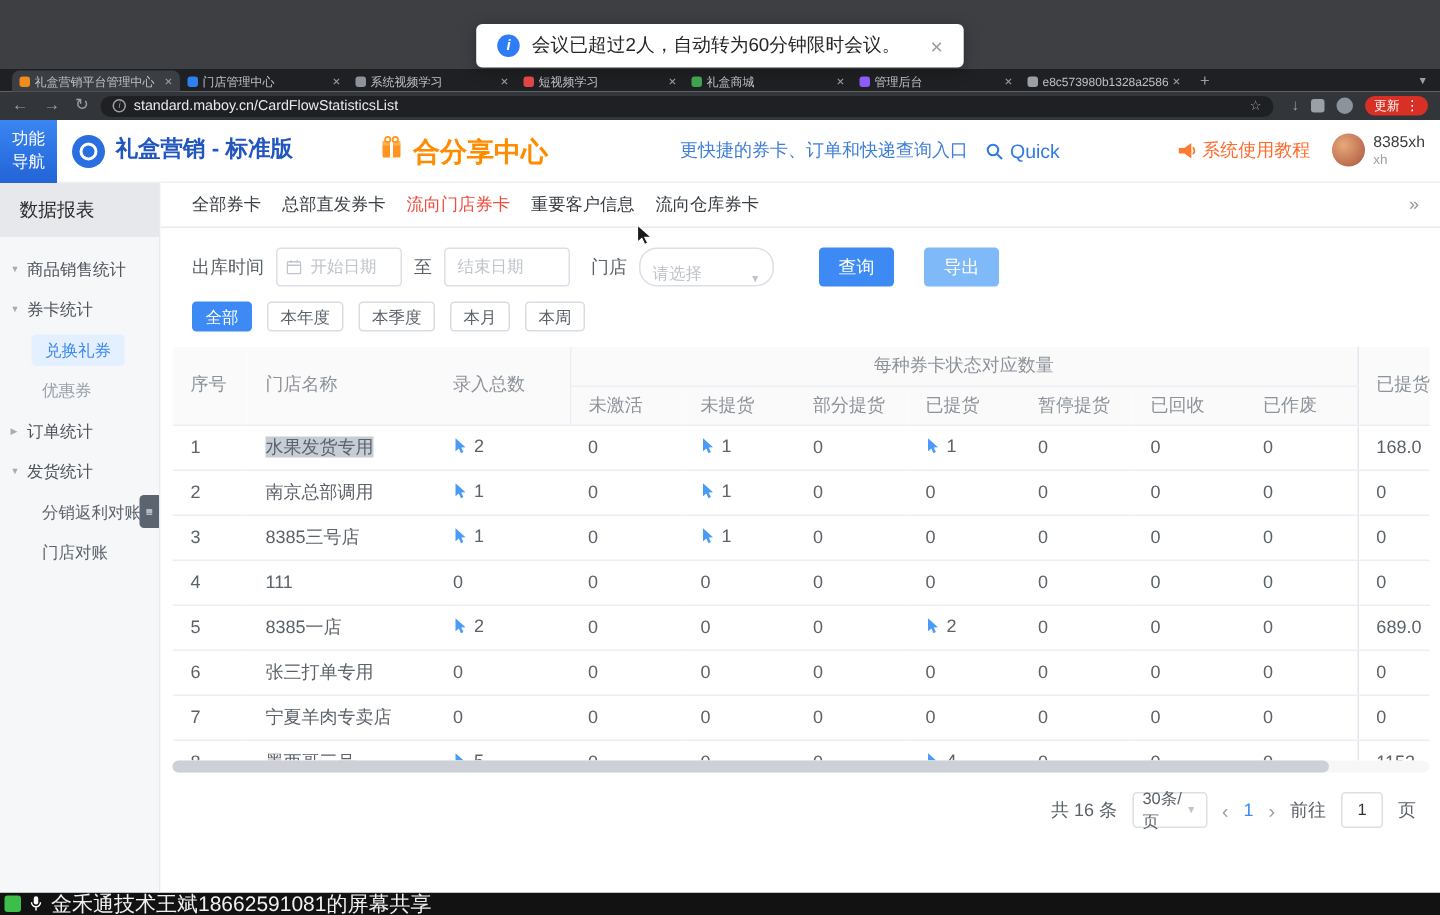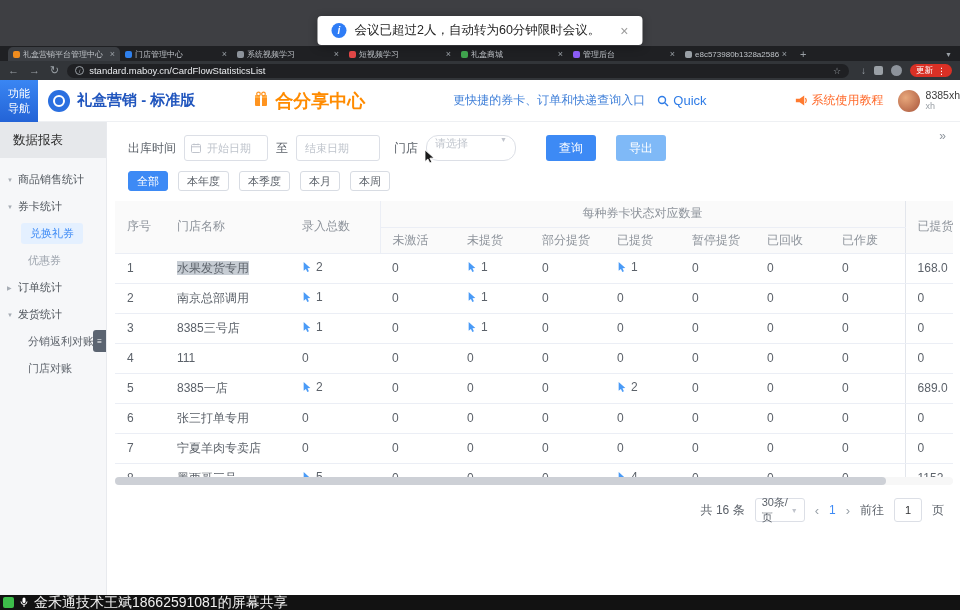--- a/index.html
+++ b/index.html
@@ -39,30 +39,30 @@
   .tool-ic{color:#9aa0a6;font-size:10px;line-height:1;}
   .ext{width:9px;height:9px;background:#9aa0a6;border-radius:2px;}
   .prof{width:11px;height:11px;background:#8d939b;border-radius:50%;}
   .update-chip{background:#d93025;color:#fff;font-size:8.5px;border-radius:8px;height:13px;padding:0 6px;display:flex;align-items:center;gap:4px;}
   .update-chip .kebab{font-size:9px;}
 
   
   .apphdr{height:42px;background:#fff;display:flex;align-items:center;border-bottom:1px solid #eef0f3;}
   .navtoggle{width:38px;height:42px;background:linear-gradient(180deg,#3a86f3,#2363d6);color:#fff;font-size:11px;
              display:flex;flex-direction:column;align-items:center;justify-content:center;line-height:1.35;cursor:pointer;flex:none;}
-  .brand{display:flex;align-items:center;gap:7px;margin-left:10px;flex:none;}
+  .brand{display:flex;gap:7px;margin-left:10px;flex:none;}
   .logo-ic{width:22px;height:22px;border-radius:50%;background:#2a6fe0;position:relative;flex:none;}
   .logo-ic::after{content:"";position:absolute;inset:5px;border:2.5px solid #fff;border-radius:50%;}
   .brand-name{font-size:15px;font-weight:bold;color:#2156be;white-space:nowrap;}
   .sharecenter{display:flex;align-items:center;gap:6px;margin-left:58px;flex:none;}
   .share-txt{color:#ff8b00;font-size:18px;font-weight:bold;white-space:nowrap;}
   .quickhint{color:#3f7fd8;font-size:12px;margin-left:88px;white-space:nowrap;}
   .quick{display:flex;align-items:center;gap:4px;color:#2f7ce6;font-size:13px;margin-left:12px;flex:none;}
   .tutorial{display:flex;align-items:center;gap:5px;color:#ff6a2b;font-size:12px;margin-left:auto;margin-right:14px;flex:none;white-space:nowrap;}
-  .userbox{display:flex;align-items:center;gap:6px;flex:none;}
+  .userbox{display:flex;gap:6px;margin-right:10px;flex:none;}
   .avatar{width:22px;height:22px;border-radius:50%;background:radial-gradient(circle at 35% 35%,#e8a87c,#a8543a);flex:none;}
   .unames{display:flex;flex-direction:column;line-height:1.15;}
   .uname{font-size:10.5px;color:#3c3c3c;}
   .usub{font-size:9px;color:#9aa0a6;}
 
   
   .main{display:flex;height:473px;}
   .sidebar{width:107px;background:#f6f7f9;border-right:1px solid #e8eaee;position:relative;flex:none;}
   .sb-title{height:36px;background:#e6e8eb;display:flex;align-items:center;padding-left:13px;font-size:12.5px;font-weight:normal;color:#2b2b2b;}
   .sb-list{padding-top:8px;}
@@ -82,21 +82,21 @@
 
   .filters{display:flex;align-items:center;margin:13px 0 0 21px;gap:8px;font-size:12px;color:#5c626a;}
   .flabel{white-space:nowrap;}
   .inp{height:26px;border:1px solid #dcdfe6;border-radius:3px;background:#fff;font-size:11px;color:#303133;outline:none;}
   .inp::placeholder{color:#bfc4cc;}
   .date-wrap{position:relative;}
   .date-wrap .cal{position:absolute;left:7px;top:8px;line-height:0;}
   .date-inp{width:84px;padding:0 6px 0 22px;}
   .date-inp.nocal{padding-left:8px;}
   .store-lb{margin-left:6px;}
-  .select{width:90px;height:26px;border:1px solid #dcdfe6;border-radius:12px;display:flex;align-items:flex-start;
+  .select{width:90px;height:26px;border:1px solid #dcdfe6;border-radius:12px;display:flex;align-items:flex-end;
           justify-content:space-between;padding:0 8px;background:#fff;cursor:pointer;}
   .select .ph{color:#bfc4cc;font-size:11px;}
   .caret{color:#c0c4cc;font-size:7px;}
   .btn{height:26px;border:none;border-radius:3px;font-size:12px;color:#fff;padding:0 13px;cursor:pointer;}
   .btn.primary{background:#3d8af5;margin-left:22px;}
   .btn.export{background:#7fb9f7;margin-left:12px;}
 
   .quickrow{display:flex;align-items:center;gap:10px;margin:10px 0 0 21px;}
   .pill{height:20px;padding:0 8px;font-size:11px;border:1px solid #d8dce3;border-radius:3px;color:#5c626a;
         display:flex;align-items:center;background:#fff;cursor:pointer;white-space:nowrap;}
@@ -280,20 +280,27 @@
             <span data-name="sidebar-item-label">分销返利对账</span>
           </div>
           <div class="sb-item child" data-name="sidebar-item">
             <span data-name="sidebar-item-label">门店对账</span>
           </div>
         </div>
       <div class="sb-handle" data-name="sidebar-collapse-handle">≡</div>
     </aside>
 
     <section class="content" data-name="content">
+      <div class="ctabs" data-name="page-tabs">
+          <div class="ctab" data-name="page-tab">全部券卡</div>
+          <div class="ctab" data-name="page-tab">总部直发券卡</div>
+          <div class="ctab active" data-name="page-tab">流向门店券卡</div>
+          <div class="ctab" data-name="page-tab">重要客户信息</div>
+          <div class="ctab" data-name="page-tab">流向仓库券卡</div>
+        </div>
       <div class="collapse-btn" data-name="collapse-panel-button">»</div>
 
       <div class="filters" data-name="filter-bar">
         <span class="flabel" data-name="time-filter-label">出库时间</span>
         <div class="date-wrap" data-name="start-date-field">
           <span class="cal" data-name="calendar-icon"><svg width="10" height="10" viewBox="0 0 10 10">
                 <rect x="0.5" y="1.5" width="9" height="8" rx="1" fill="none" stroke="#c0c4cc"></rect>
                 <line x1="0.5" y1="3.8" x2="9.5" y2="3.8" stroke="#c0c4cc"></line>
                 <line x1="3" y1="0.5" x2="3" y2="2.2" stroke="#c0c4cc"></line>
                 <line x1="7" y1="0.5" x2="7" y2="2.2" stroke="#c0c4cc"></line>

